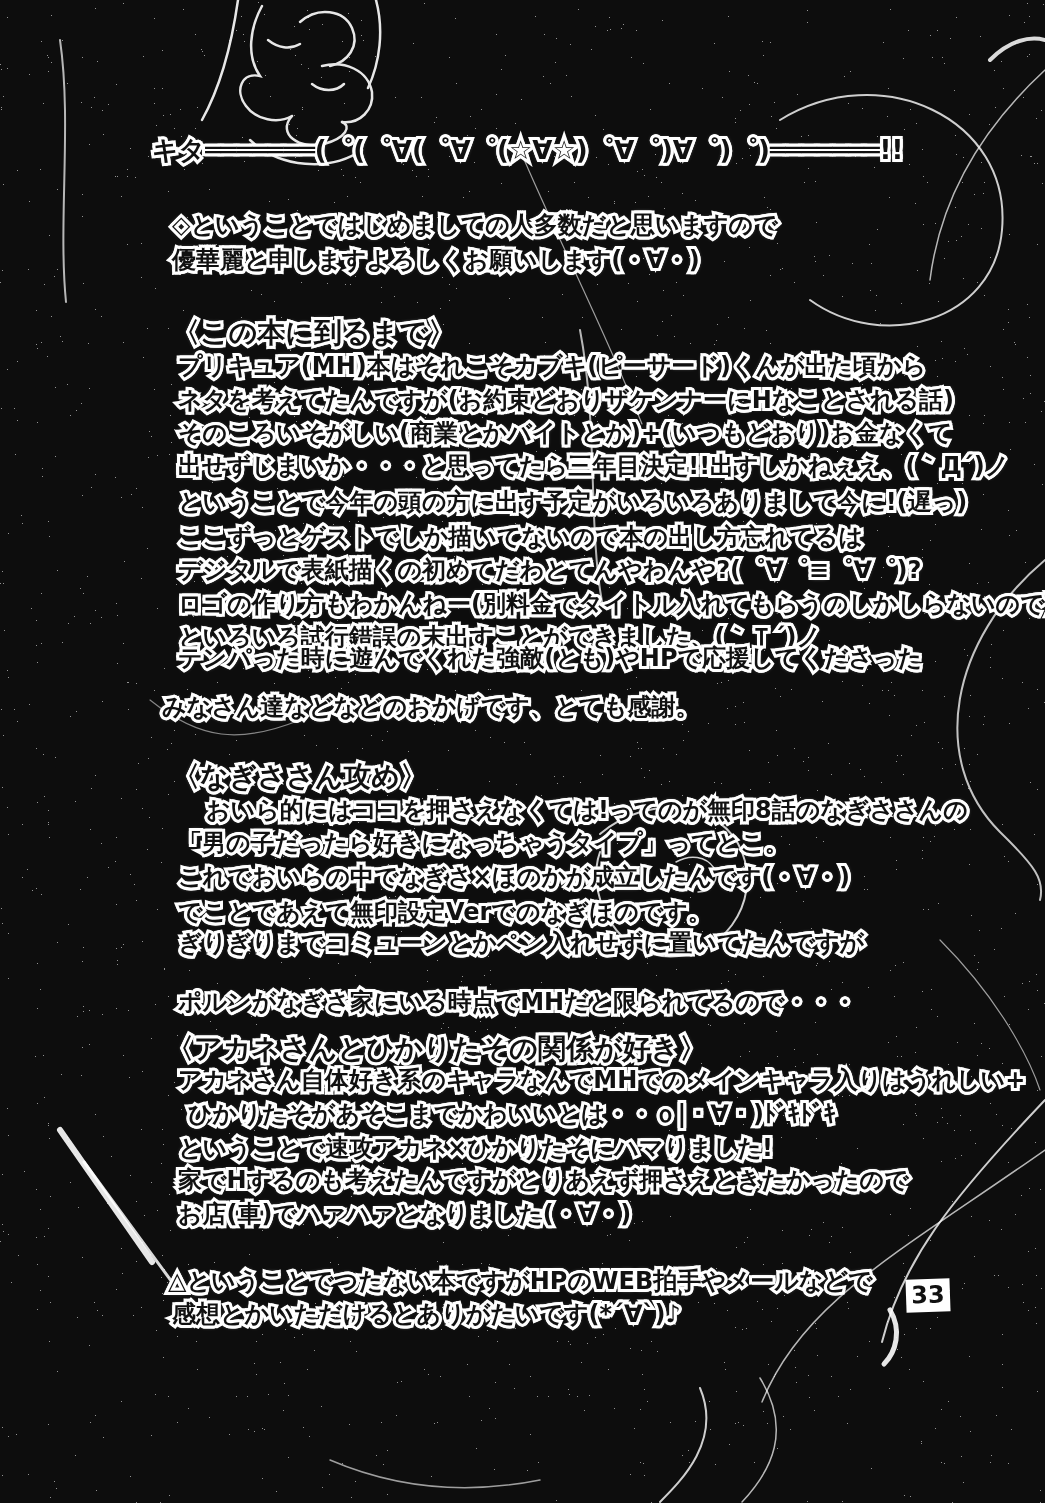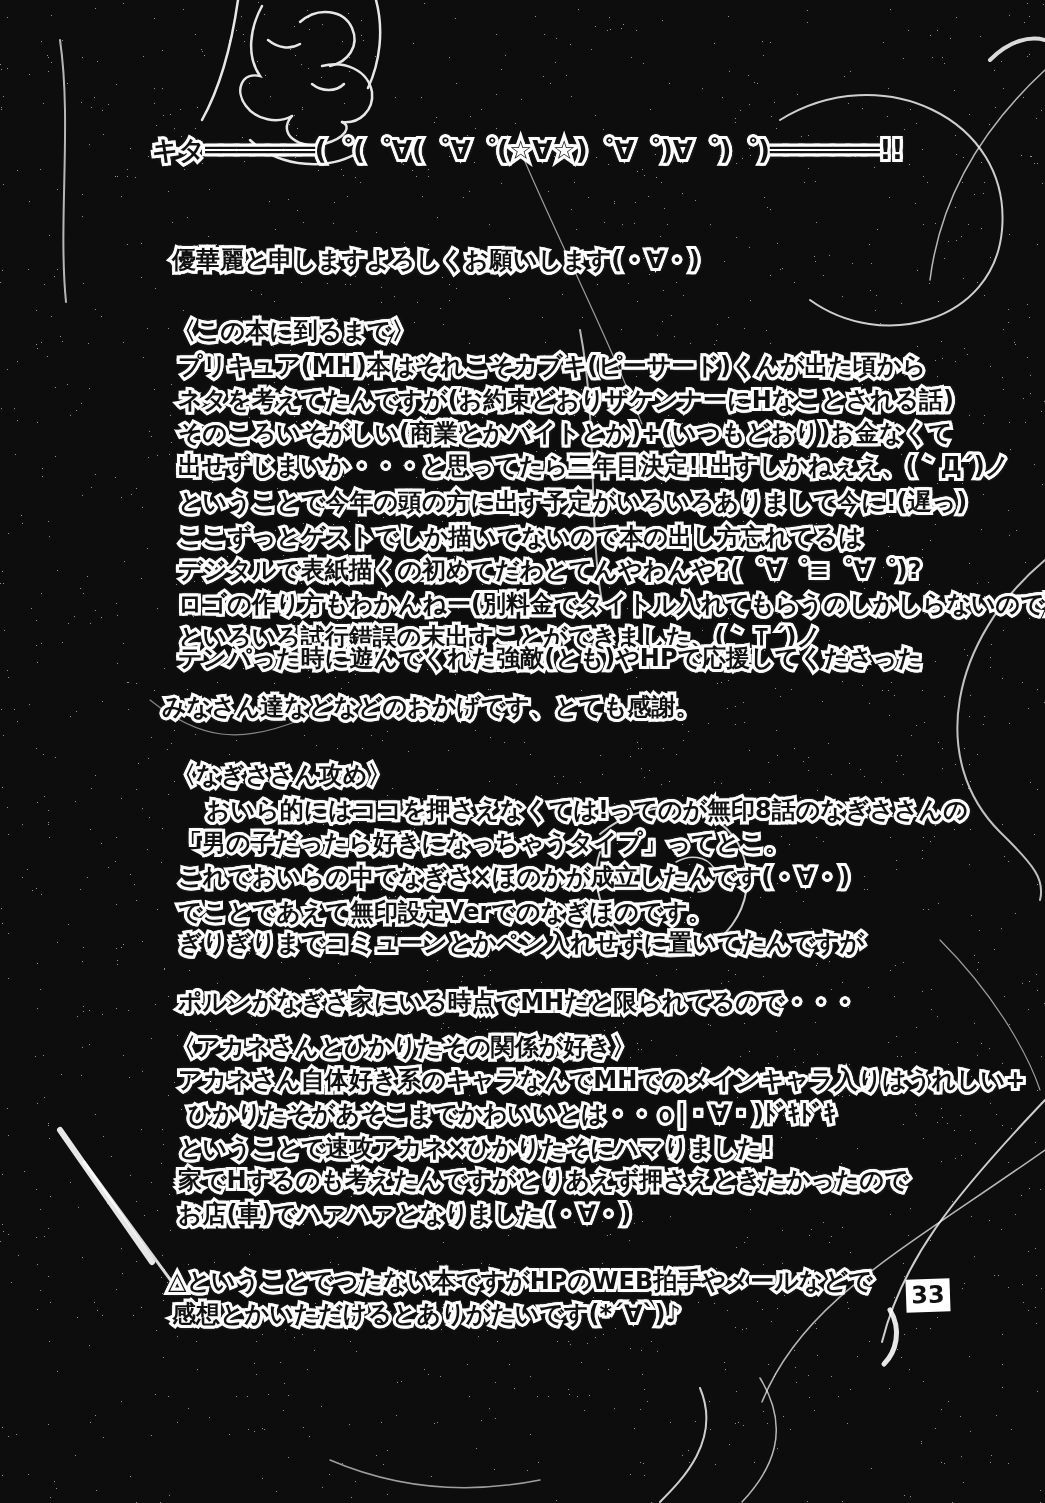--- a/index.html
+++ b/index.html
@@ -21,21 +21,21 @@
     line-height: 1.1;
     -webkit-text-stroke: 6px #ffffff;
     paint-order: stroke fill;
     text-shadow:
       -2px -2px 0 #fff, 2px -2px 0 #fff, -2px 2px 0 #fff, 2px 2px 0 #fff,
       -3px 0 0 #fff, 3px 0 0 #fff, 0 -3px 0 #fff, 0 3px 0 #fff,
       0 0 5px #fff;
     z-index: 3;
   }
   .header-line { font-size: 26px; letter-spacing: 0px; }
-  .section-heading { font-size: 24px; }
+  .section-heading { font-size: 28px; }
   .footer-line { font-size: 23px; }
   .page-number-box {
     position: absolute;
     left: 906px;
     top: 1279px;
     width: 44px;
     height: 33px;
     background: #ffffff;
     color: #111111;
     font-weight: 700;
@@ -108,20 +108,21 @@
       <path d="M940,940 C1000,1000 1030,1060 1040,1090" stroke-width="1.2" opacity="0.6"></path>
       <path d="M150,700 C200,740 240,744 300,720" stroke-width="1.2" opacity="0.5"></path>
       <path d="M890,1310 C902,1330 896,1352 884,1364" stroke-width="5" opacity="0.9"></path>
       <path d="M990,60 C1010,40 1030,36 1045,40" stroke-width="4" opacity="0.85"></path>
       <path d="M330,1460 C400,1490 470,1494 540,1480" stroke-width="1.5" opacity="0.6"></path>
     </g>
   </svg>
 
   <div class="tl header-line" style="left:152px; top:136px;">キタ═══════(゜(゜∀(゜∀゜(☆∀☆)゜∀゜)∀゜)゜)═══════!!</div>
 
+  <div class="tl" style="left:172px; top:212px;">◇ということではじめましての人多数だと思いますので</div>
   <div class="tl" style="left:172px; top:247px;">優華麗と申しますよろしくお願いします(・∀・)</div>
 
   <div class="tl section-heading" style="left:172px; top:318px;">〈この本に到るまで〉</div>
   <div class="tl" style="left:178px; top:353px;">プリキュア(MH)本はそれこそカブキ(ピーサード)くんが出た頃から</div>
   <div class="tl" style="left:178px; top:387px;">ネタを考えてたんですが(お約束どおりザケンナーにHなことされる話)</div>
   <div class="tl" style="left:178px; top:420px;">そのころいそがしい(商業とかバイトとか)+(いつもどおり)お金なくて</div>
   <div class="tl" style="left:178px; top:453px;">出せずじまいか・・・と思ってたら三年目決定!!出すしかねぇえ、(｀Д´)ノ</div>
   <div class="tl" style="left:178px; top:489px;">ということで今年の頭の方に出す予定がいろいろありまして今に!(遅っ)</div>
   <div class="tl" style="left:178px; top:557px;">デジタルで表紙描くの初めてだわとてんやわんや?(゜∀゜≡゜∀゜)?</div>
   <div class="tl" style="left:178px; top:524px;">ここずっとゲストでしか描いてないので本の出し方忘れてるは</div>
@@ -131,21 +132,21 @@
   <div class="tl" style="left:162px; top:694px;">みなさん達などなどのおかげです、とても感謝。</div>
 
   <div class="tl section-heading" style="left:172px; top:762px;">〈なぎささん攻め〉</div>
   <div class="tl" style="left:178px; top:797px;margin-left:28px;">おいら的にはココを押さえなくては!ってのが無印8話のなぎささんの</div>
   <div class="tl" style="left:178px; top:830px;">「男の子だったら好きになっちゃうタイプ」ってとこ。</div>
   <div class="tl" style="left:178px; top:864px;">これでおいらの中でなぎさ×ほのかが成立したんです(・∀・)</div>
   <div class="tl" style="left:178px; top:899px;">でことであえて無印設定Verでのなぎほのです。</div>
   <div class="tl" style="left:178px; top:930px;">ぎりぎりまでコミューンとかペン入れせずに置いてたんですが</div>
   <div class="tl" style="left:178px; top:989px;">ポルンがなぎさ家にいる時点でMHだと限られてるので・・・</div>
 
-  <div class="tl section-heading" style="left:166px; top:1034px;margin-left:6px;">〈アカネさんとひかりたその関係が好き〉</div>
+  <div class="tl section-heading" style="left:166px; top:1034px;">〈アカネさんとひかりたその関係が好き〉</div>
   <div class="tl" style="left:178px; top:1067px;">アカネさん自体好き系のキャラなんでMHでのメインキャラ入りはうれしい+</div>
   <div class="tl" style="left:188px; top:1101px;">ひかりたそがあそこまでかわいいとは・・ｏ|・∀・)ﾄﾞｷﾄﾞｷ</div>
   <div class="tl" style="left:178px; top:1135px;">ということで速攻アカネ×ひかりたそにハマりました!</div>
   <div class="tl" style="left:178px; top:1167px;">家でHするのも考えたんですがとりあえず押さえときたかったので</div>
   <div class="tl" style="left:178px; top:1201px;">お店(車)でハァハァとなりました(・∀・)</div>
 
   <div class="tl" style="left:168px; top:1268px;">△ということでつたない本ですがHPのWEB拍手やメールなどで</div>
   <div class="tl" style="left:172px; top:1301px;">感想とかいただけるとありがたいです(*´∀`)♪</div>
 
   <div class="page-number-box">33</div>

